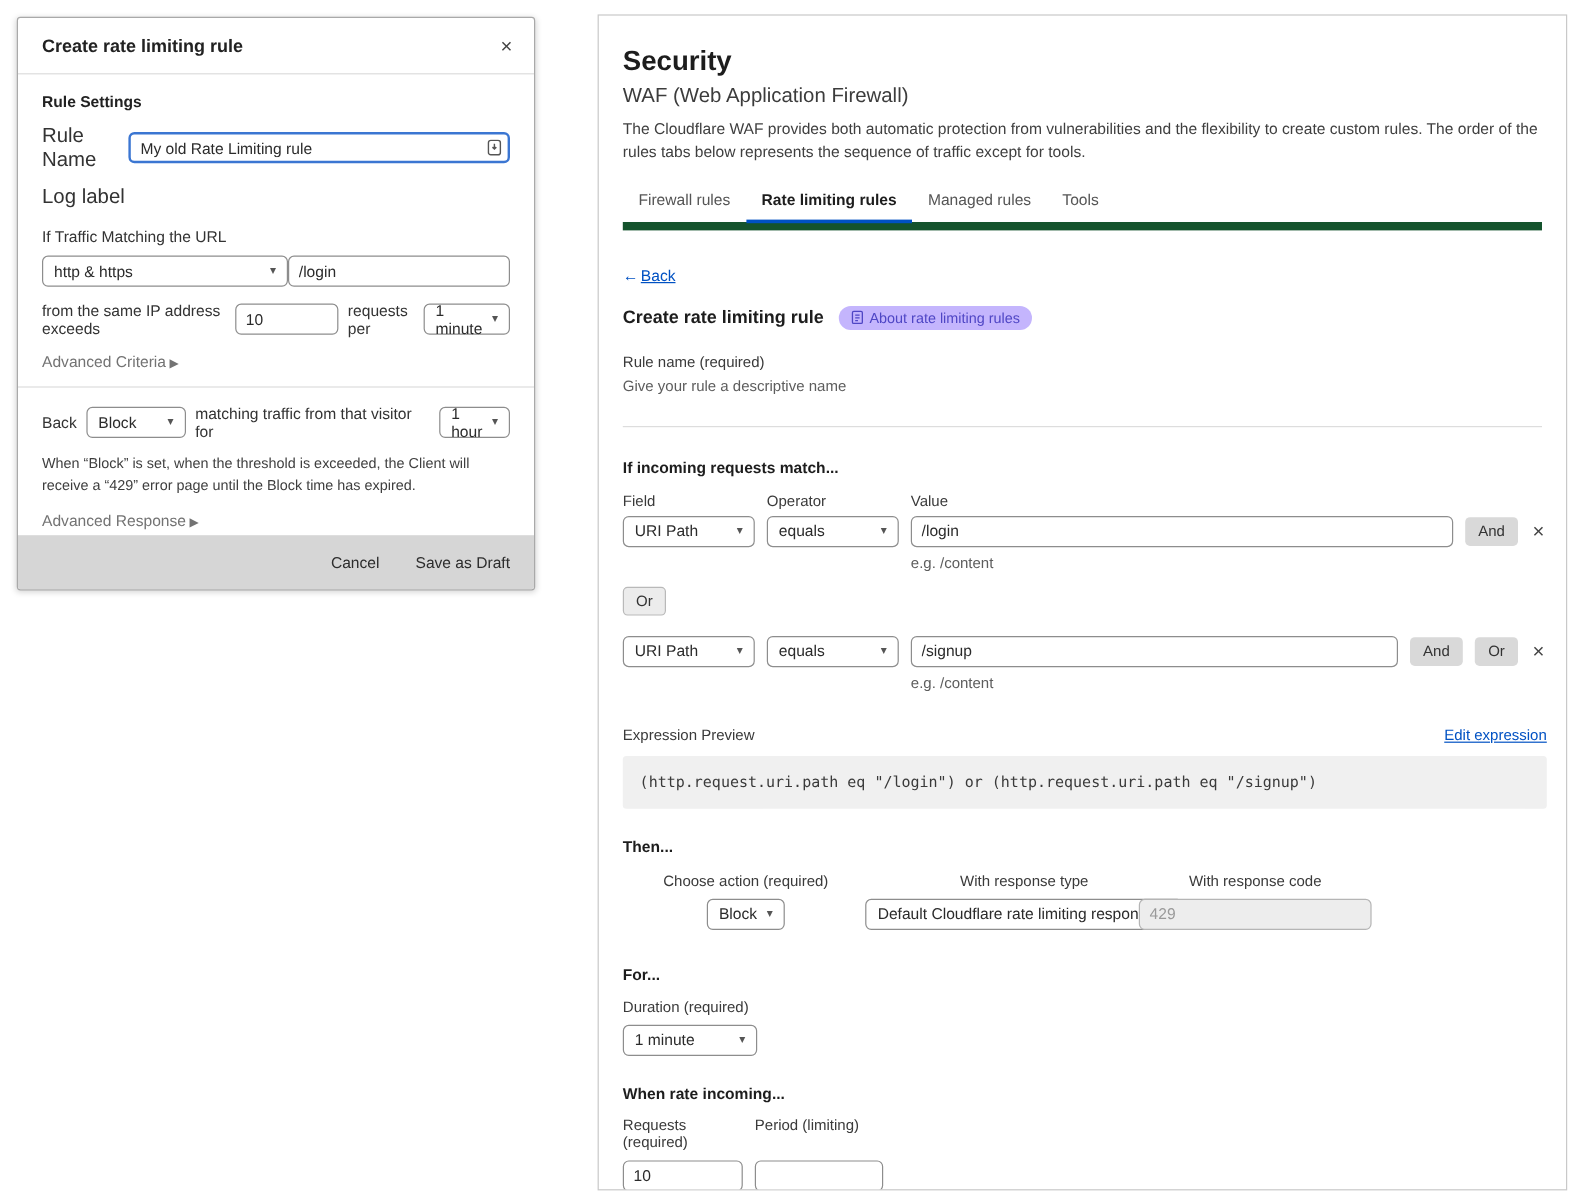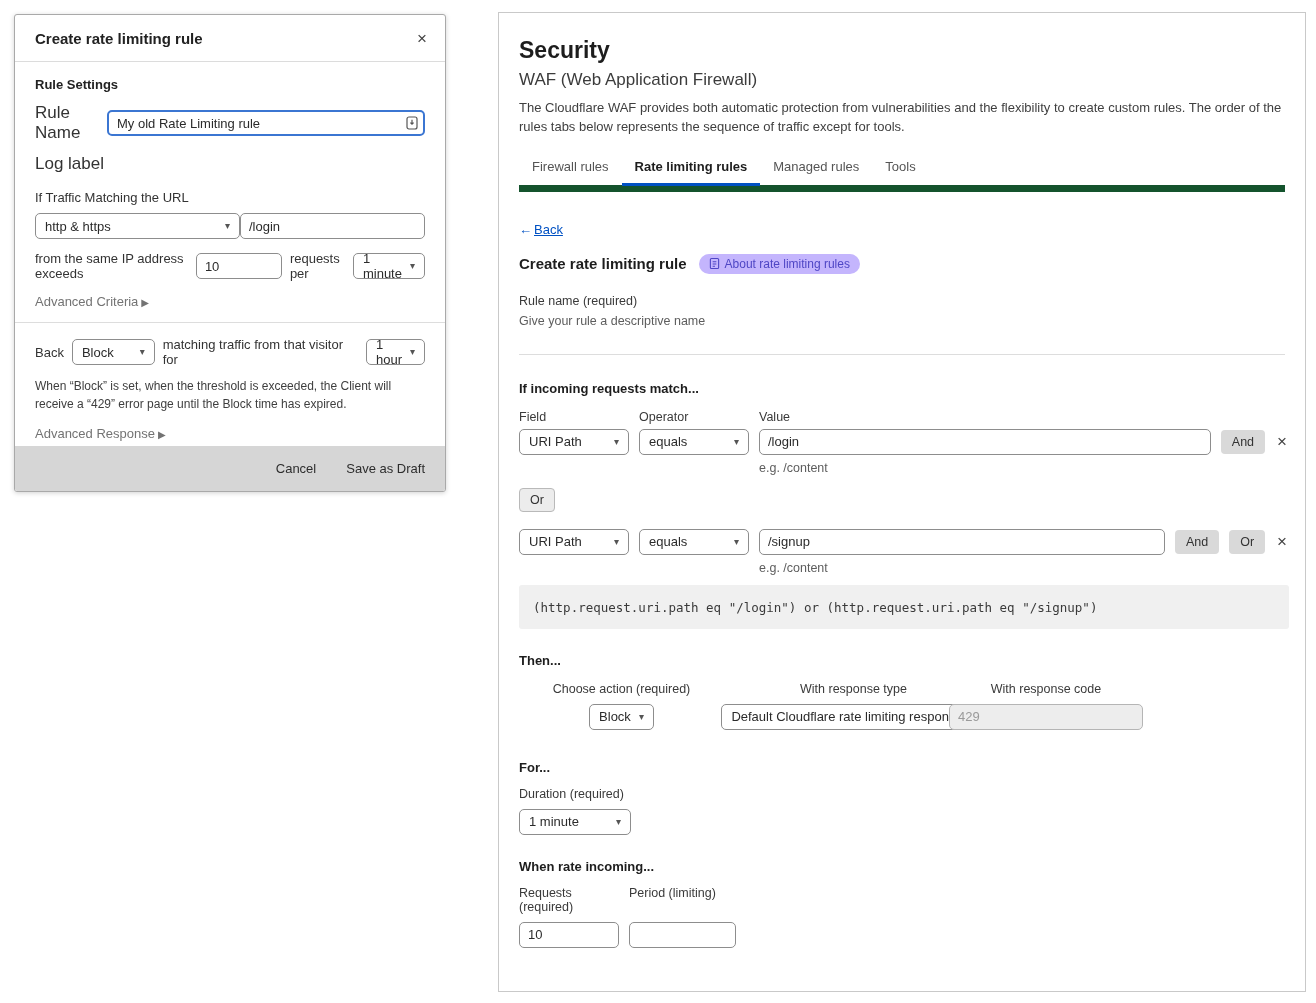--- a/index.html
+++ b/index.html
@@ -244,20 +244,24 @@
         <span>equals</span>
         <span class="caret">▾</span>
       </div>
       <input class="tinput vflex" value="/signup" style="">
       <button class="btn-grey">And</button>
       <button class="btn-grey">Or</button>
       <button class="xbtn">×</button>
     </div>
     <div class="helper hint">e.g. /content</div>
 
+    <div class="expr-head">
+      <span class="lbl">Expression Preview</span>
+      <a class="edit-link">Edit expression</a>
+    </div>
     <div class="code-block">
       <code>(http.request.uri.path eq "/login") or (http.request.uri.path eq "/signup")</code>
     </div>
 
     <div class="section-heading" style="margin-top:24px;">Then...</div>
     <div class="then-cols">
       <div class="tcol" style="width:205px; margin-right:12px;">
         <div class="field-label" style="margin-top:14px;">Choose action (required)</div>
         <div class="sel ctrl">
           <span>Block</span>

